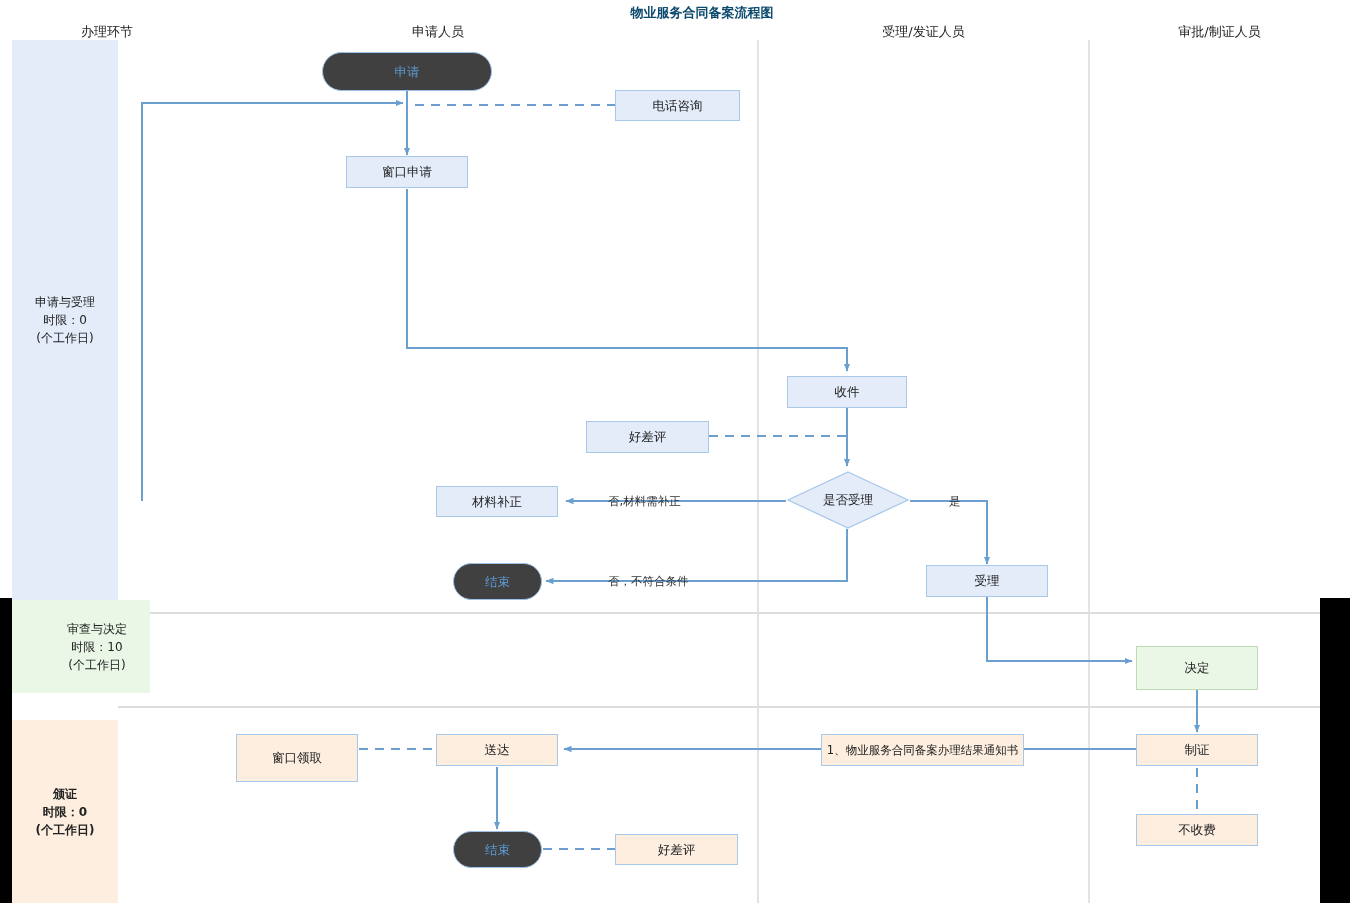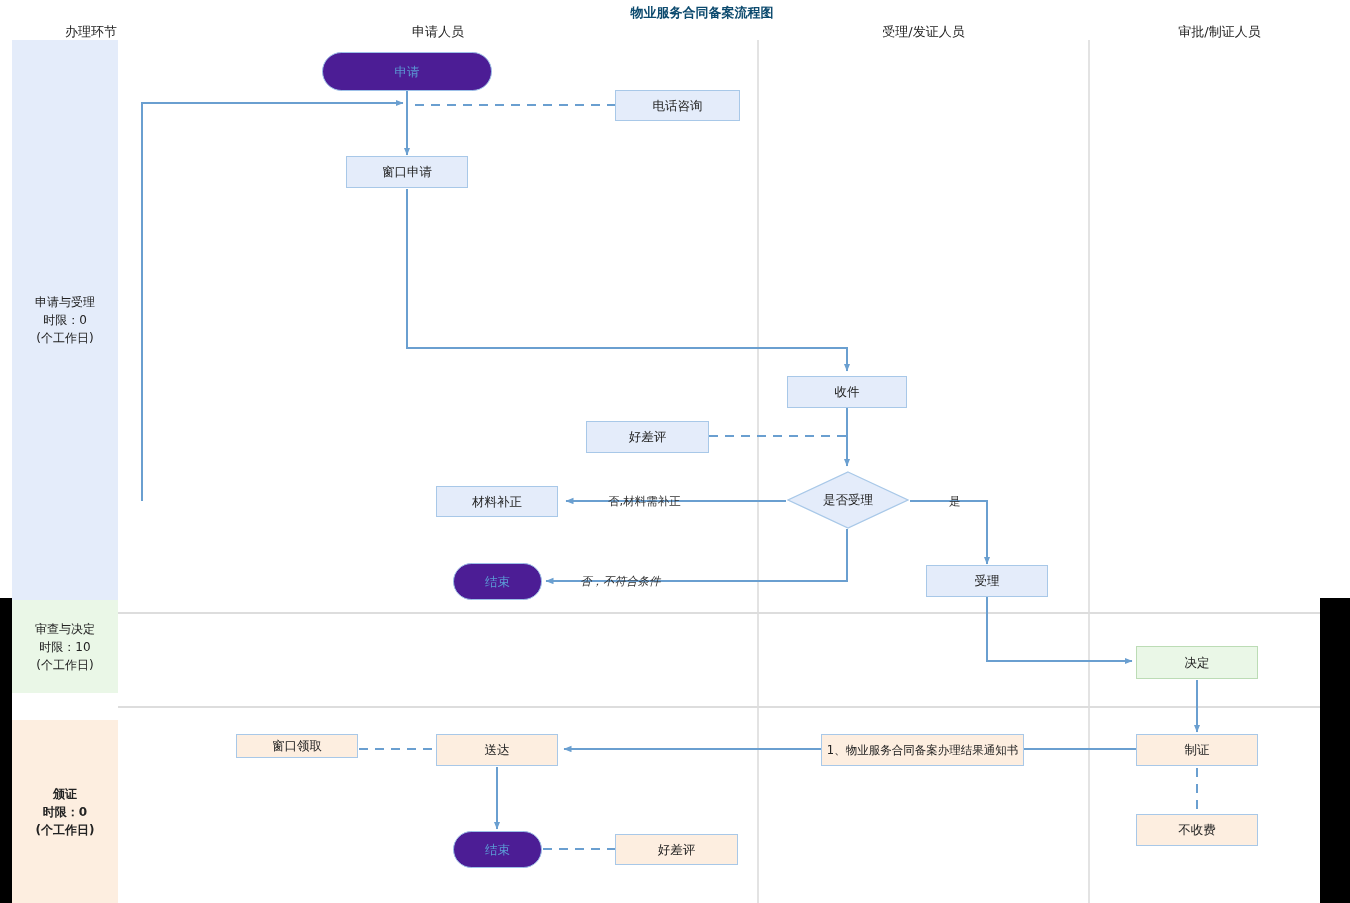--- a/index.html
+++ b/index.html
@@ -20,57 +20,57 @@
   
   #title {
     position: absolute; left: 0; top: 4px; width: 1350px;
     text-align: center; font-size: 13px; font-weight: bold; color: #0c4a6e; padding-left: 27px;
   }
   
   .col-head {
     position: absolute; top: 23px; font-size: 13px; color: #222;
     text-align: center; white-space: nowrap;
   }
-  #colhead-0 { left: 0px;   width: 118px; padding-left: 32px; }
+  #colhead-0 { left: 16px;   width: 118px; padding-left: 32px; }
   #colhead-1 { left: 118px; width: 640px; }
   #colhead-2 { left: 758px; width: 331px; }
   #colhead-3 { left: 1089px; width: 261px; }
 
   
   .col-div { position: absolute; top: 40px; width: 2px; height: 863px; background: #e3e3e3; }
   #coldiv-1 { left: 757px; }
   #coldiv-2 { left: 1088px; }
 
   
   .lane-label {
     position: absolute; left: 12px; width: 106px;
     display: flex; align-items: center; justify-content: center;
     text-align: center; font-size: 12px; color: #222; line-height: 1.5;
   }
   #lane-0 { top: 40px;  height: 560px; background: #e4ecfa; }
-  #lane-1 { top: 600px; height: 93px; background: #eaf7e7; }
+  #lane-1 { top: 600px; height: 93px; background: #eaf7e7; padding-left: 32px; }
   #lane-2 { top: 720px; height: 183px; background: #fdeee0; font-weight: bold; }
 
   
   .lane-sep { position: absolute; left: 118px; width: 1202px; height: 2px; background: #dddddd; }
   #lanesep-0 { top: 612px; }
   #lanesep-1 { top: 706px; }
 
   
   .node {
     position: absolute; box-sizing: border-box;
     display: flex; align-items: center; justify-content: center;
     font-size: 12.5px; text-align: center; line-height: 1.25;
   }
   .node.rect   { border: 1px solid #a8c8e8; }
   .node.round  { border: 1.6px solid #9dc0e8; border-radius: 20px; color: #5b9bd5; }
   .node.blue   { background: #e4ecfa; border-color: #a8c8e8; color: #222; }
   .node.green  { background: #eaf7e7; border-color: #bcdcb5; color: #222; }
   .node.orange { background: #fdeee0; border-color: #a8c8e8; color: #222; }
-  .node.roundblue { background: #4c1d95; }
+  .node.roundblue { background: #404040; }
 
   
   #node-shenhe {
     position: absolute; left: 787px; top: 471px; width: 122px; height: 58px;
   }
   #node-shenhe svg { display: block; }
   #node-shenhe .dlabel {
     position: absolute; left: 0; top: 0; width: 122px; height: 58px;
     display: flex; align-items: center; justify-content: center;
     font-size: 12.5px; color: #222;
@@ -186,33 +186,33 @@
     </svg>
     <div class="dlabel">是否受理</div>
   </div>
 
   <div class="node rect blue" id="node-material-fix" style="left:436px; top:486px; width:122px; height:31px;">材料补正</div>
 
   <div class="node round roundblue" id="node-end-reject" style="left:453px; top:563px; width:89px; height:37px;">结束</div>
 
   <div class="node rect blue" id="node-accept" style="left:926px; top:565px; width:122px; height:32px;">受理</div>
 
-  <div class="node rect green" id="node-decision" style="left:1136px; top:646px; width:122px; height:33px;">决定</div>
+  <div class="node rect green" id="node-decision" style="left:1136px; top:646px; width:122px; height:44px;">决定</div>
 
   <div class="node rect orange" id="node-make-cert" style="left:1136px; top:734px; width:122px; height:32px;">制证</div>
 
   <div class="node rect orange" id="node-no-fee" style="left:1136px; top:814px; width:122px; height:32px;">不收费</div>
 
   <div class="node rect orange" id="node-notice" style="left:821px; top:734px; width:203px; height:32px; font-size:11.5px;">1、物业服务合同备案办理结果通知书</div>
 
   <div class="node rect orange" id="node-deliver" style="left:436px; top:734px; width:122px; height:32px;">送达</div>
 
-  <div class="node rect orange" id="node-window-pickup" style="left:236px; top:734px; width:122px; height:24px;">窗口领取</div>
+  <div class="node rect orange" id="node-window-pickup" style="left:236px; top:734px; width:122px; height:48px;">窗口领取</div>
 
   <div class="node round roundblue" id="node-end-done" style="left:453px; top:831px; width:89px; height:37px;">结束</div>
 
   <div class="node rect orange" id="node-rating-bottom" style="left:615px; top:834px; width:123px; height:31px;">好差评</div>
 
   <div class="edge-label" id="lbl-yes" style="left:949px; top:494px;">是</div>
   <div class="edge-label" id="lbl-no-fix" style="left:608px; top:494px;">否,材料需补正</div>
-  <div class="edge-label" id="lbl-no-qualify" style="left:580px; top:574px;font-style:italic;">否，不符合条件</div>
+  <div class="edge-label" id="lbl-no-qualify" style="left:608px; top:574px;">否，不符合条件</div>
 
 </div>
 
 </body></html>

